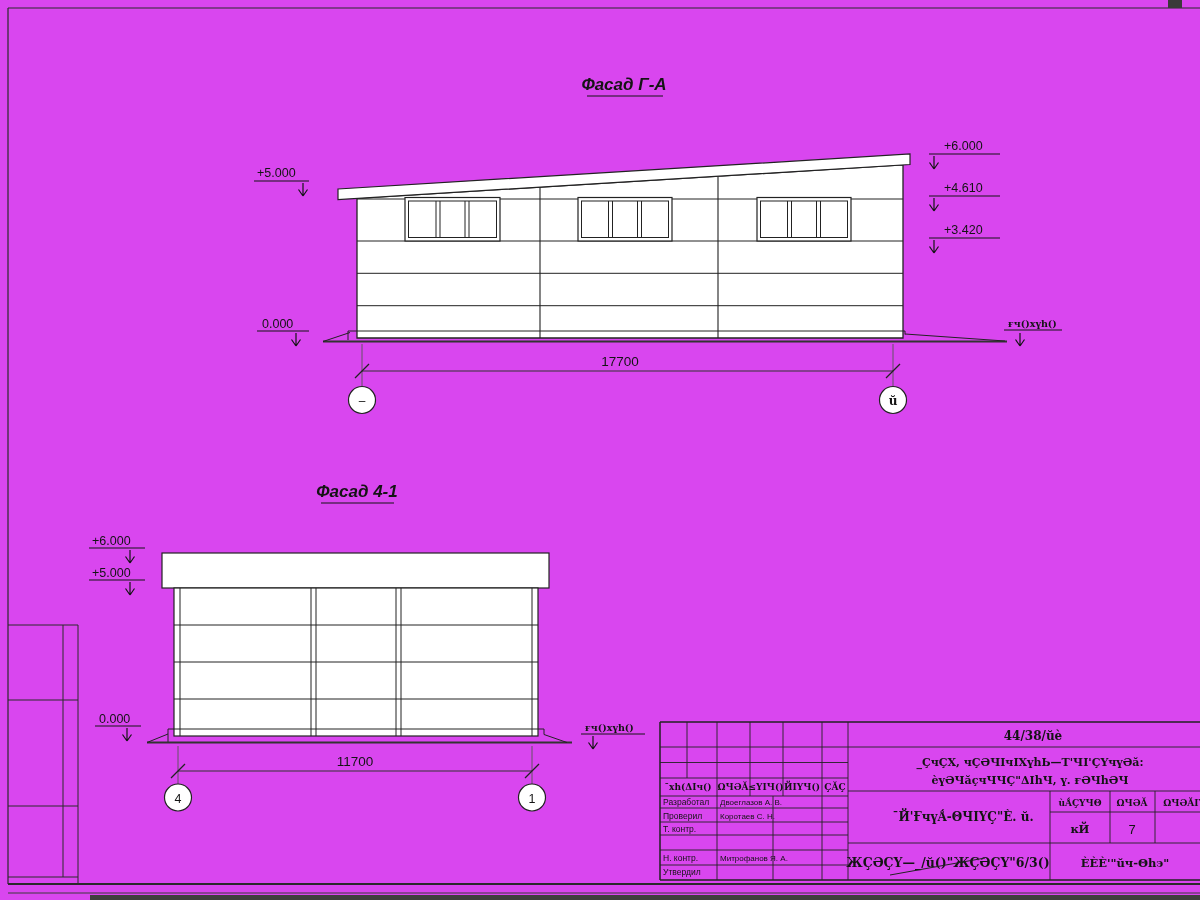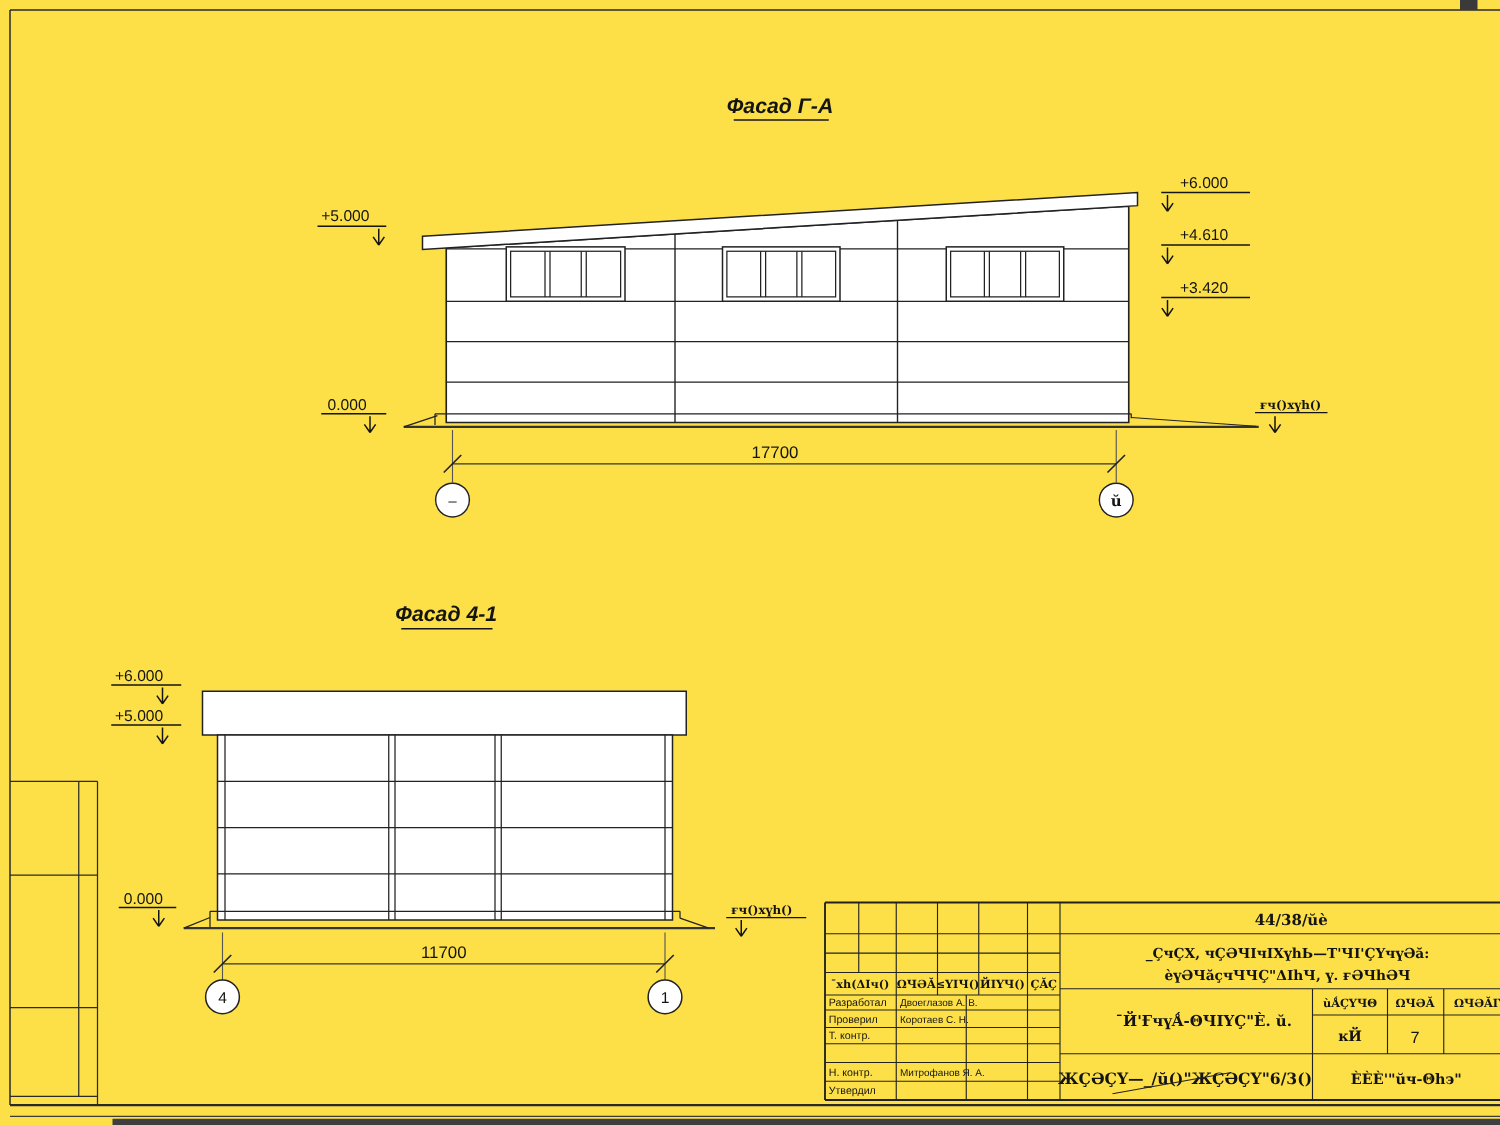--- a/index.html
+++ b/index.html
@@ -1,16 +1,16 @@
 <!DOCTYPE html>
 <html><head>
 <meta charset="utf-8">
 <style>
   html,body{margin:0;padding:0;background:#fff;}
-  .sheet{position:relative;width:1200px;height:900px;background:#fde047;overflow:hidden;}
+  .sheet{position:relative;width:1200px;height:900px;background:#d946ef;overflow:hidden;}
   svg{display:block;}
   text{fill:#141414;}
   .ts{font-family:"Liberation Sans",sans-serif;}
   .tf{font-family:"DejaVu Serif",serif;}
   .b{font-weight:bold;}
   .i{font-style:italic;}
   .mid{text-anchor:middle;}
 </style>
 </head>
 <body>

